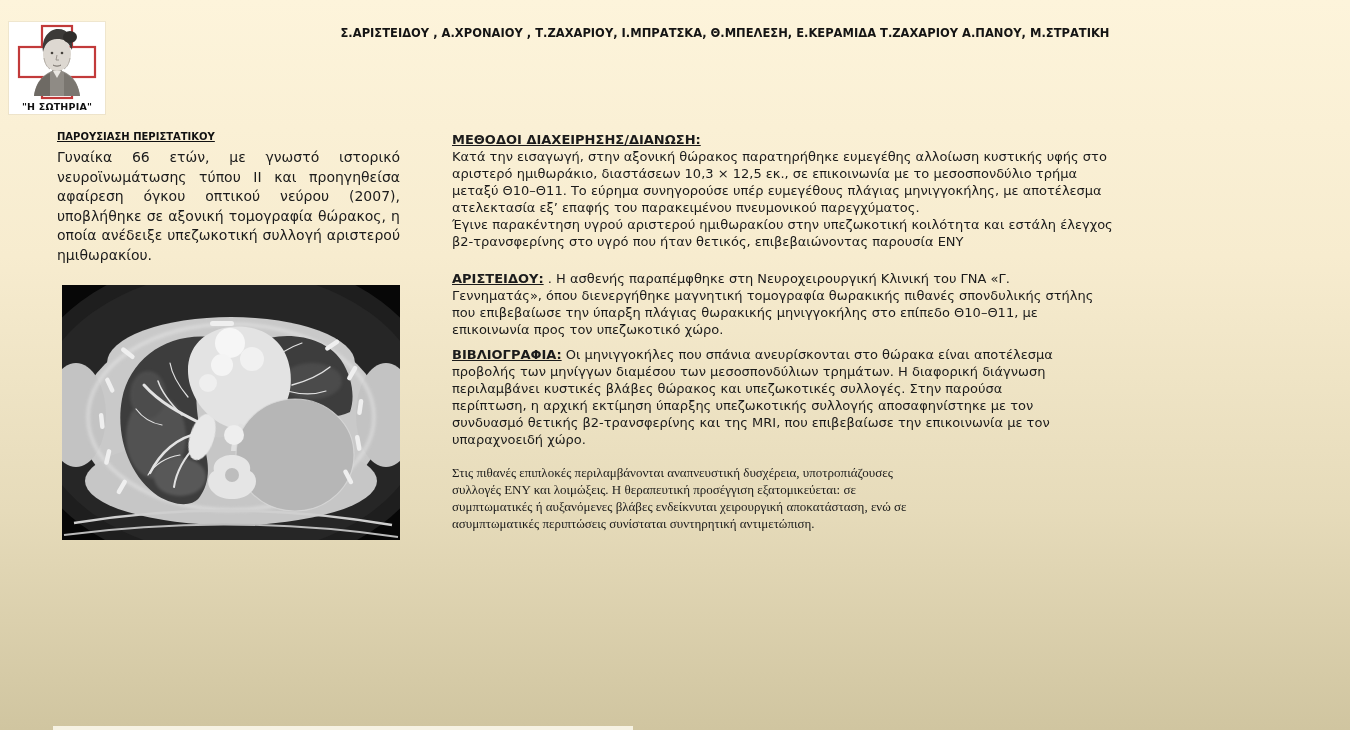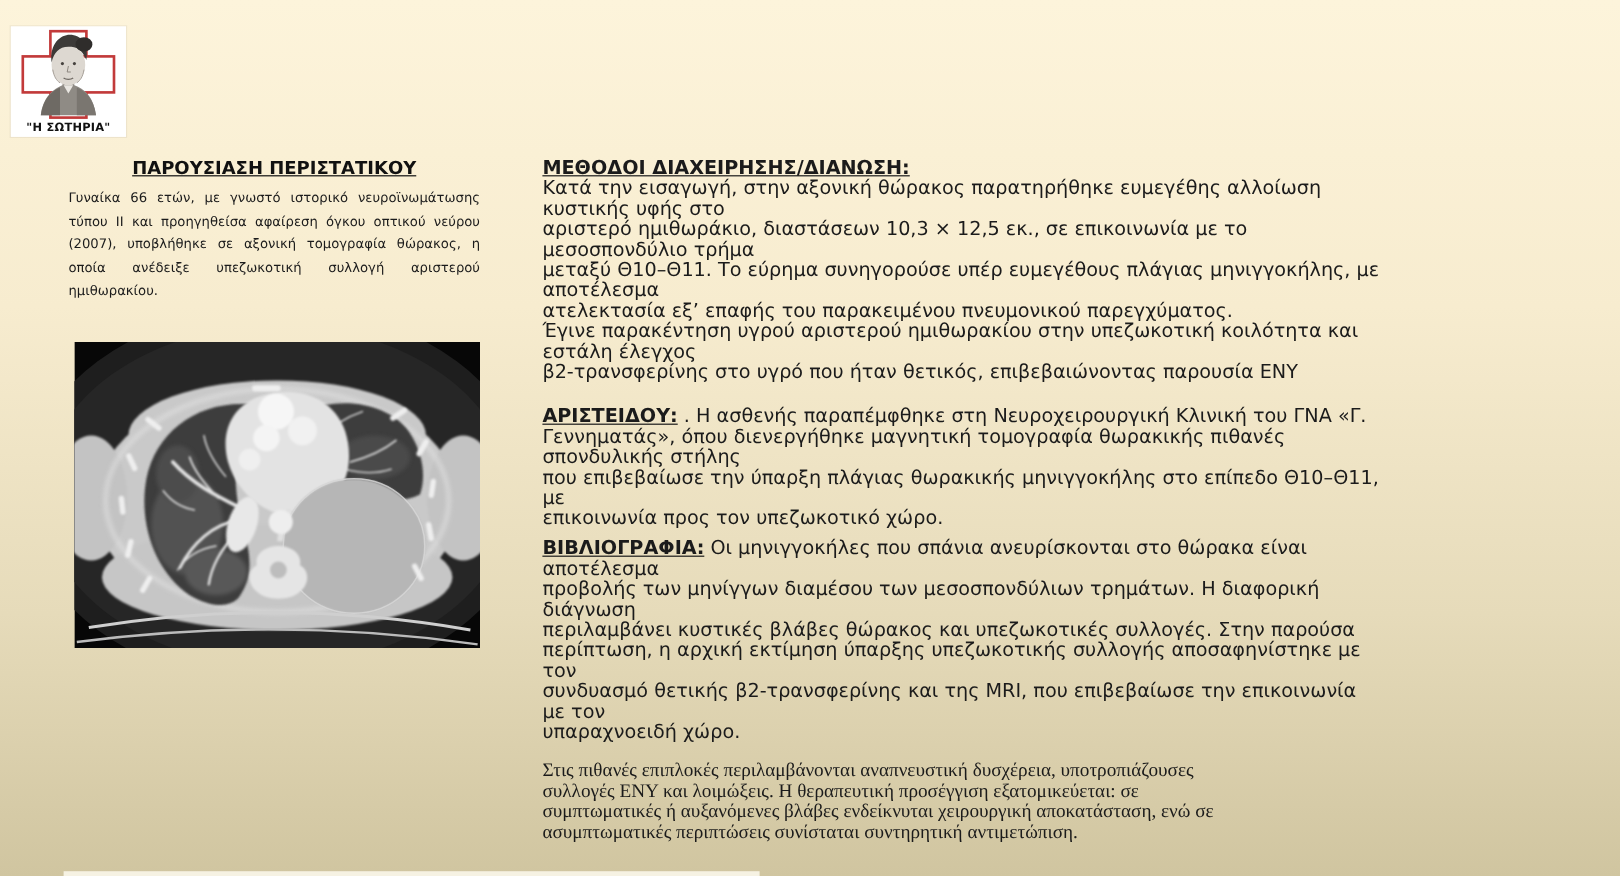--- a/index.html
+++ b/index.html
@@ -15,25 +15,25 @@
   .logo-box svg{display:block;}
   .logo-caption{position:absolute;left:0;bottom:2px;width:100%;text-align:center;
     font-size:9.5px;font-weight:bold;color:#111;letter-spacing:0.2px;}
   .header-text{position:absolute;left:112px;top:24px;width:1226px;text-align:center;}
   .poster-title{font-size:20.5px;font-weight:bold;color:#140e0b;line-height:26px;}
   .authors-line{font-size:11.5px;font-weight:bold;color:#141414;line-height:15px;margin-top:2px;}
   .institution-line{font-size:12.5px;color:#2a2a2a;line-height:15px;margin-top:1px;}
   .institution-line sup{font-size:8px;}
   
   .left-col{position:absolute;left:57px;top:131px;width:343px;}
-  .case-heading{font-size:15px;font-weight:bold;text-decoration:underline;color:#111;margin-bottom:6px;text-align:center;}
-  .case-body{font-size:11px;line-height:19.5px;text-align:justify;color:#1b1b1b;}
+  .case-heading{font-size:10px;font-weight:bold;text-decoration:underline;color:#111;margin-bottom:6px;}
+  .case-body{font-size:14px;line-height:19.5px;text-align:justify;color:#1b1b1b;}
   .ct-wrap{position:absolute;left:62px;top:285px;width:338px;height:255px;}
   .right-col{position:absolute;left:452px;top:131px;width:700px;}
-  .section{font-size:16px;line-height:17px;color:#1b1b1b;}
+  .section{font-size:13px;line-height:17px;color:#1b1b1b;}
   .section .h{font-weight:bold;text-decoration:underline;}
   .prewrap{white-space:pre-line;}
   .sec-methods{margin-bottom:0;}
   .sec-results{margin-top:20px;}
   .sec-biblio{margin-top:8px;}
   .sec-compl{margin-top:16px;font-family:Liberation Serif, serif;}
   .bottom-strip{position:absolute;left:53px;top:726px;width:580px;height:4px;
     background:#f9f6ea;opacity:0.9;}
 </style>
 </head>
@@ -64,20 +64,21 @@
         <path d="M 48 33 L 47 38 L 50 38" stroke="#8b857d" stroke-width="0.8" fill="none"></path>
         <path d="M 44 43 C 46 44.5 50 44.5 52 43" stroke="#6e6862" stroke-width="1" fill="none"></path>
         <path d="M 35 36 C 36 42 38 45 41 47" stroke="#a49e96" stroke-width="0.8" fill="none"></path>
         <path d="M 61 36 C 60 42 58 45 55 47" stroke="#a49e96" stroke-width="0.8" fill="none"></path>
       </g>
     </svg>
     <div class="logo-caption">"Η ΣΩΤΗΡΙΑ"</div>
   </div>
 
   <div class="header-text">
+    <div class="authors-line">Σ.ΑΡΙΣΤΕΙΔΟΥ , Α.ΧΡΟΝΑΙΟΥ , Τ.ΖΑΧΑΡΙΟΥ, Ι.ΜΠΡΑΤΣΚΑ, Θ.ΜΠΕΛΕΣΗ, Ε.ΚΕΡΑΜΙΔΑ Τ.ΖΑΧΑΡΙΟΥ Α.ΠΑΝΟΥ, Μ.ΣΤΡΑΤΙΚΗ</div>
   </div>
 
   <div class="left-col">
     <div class="case-heading">ΠΑΡΟΥΣΙΑΣΗ ΠΕΡΙΣΤΑΤΙΚΟΥ</div>
     <div class="case-body">Γυναίκα 66 ετών, με γνωστό ιστορικό νευροϊνωμάτωσης τύπου II και προηγηθείσα αφαίρεση όγκου οπτικού νεύρου (2007), υποβλήθηκε σε αξονική τομογραφία θώρακος, η οποία ανέδειξε υπεζωκοτική συλλογή αριστερού ημιθωρακίου.</div>
   </div>
 
   <div class="ct-wrap">
     <svg width="338" height="255" viewBox="0 0 338 255">
       <defs>

